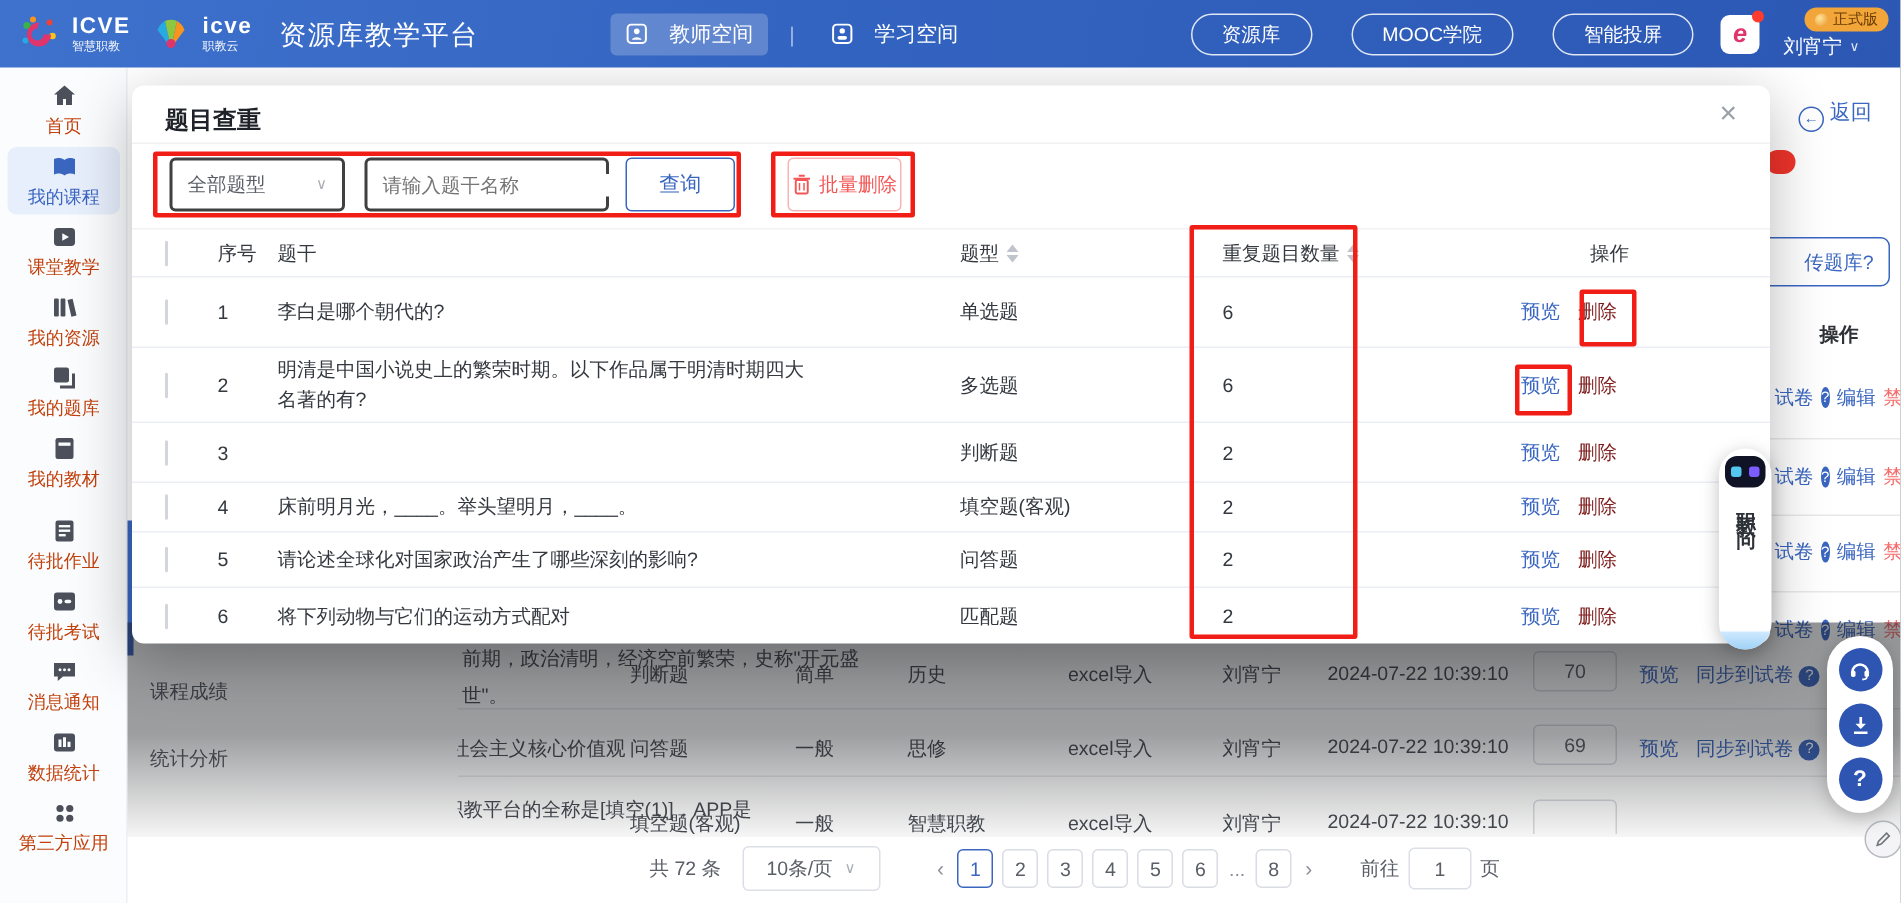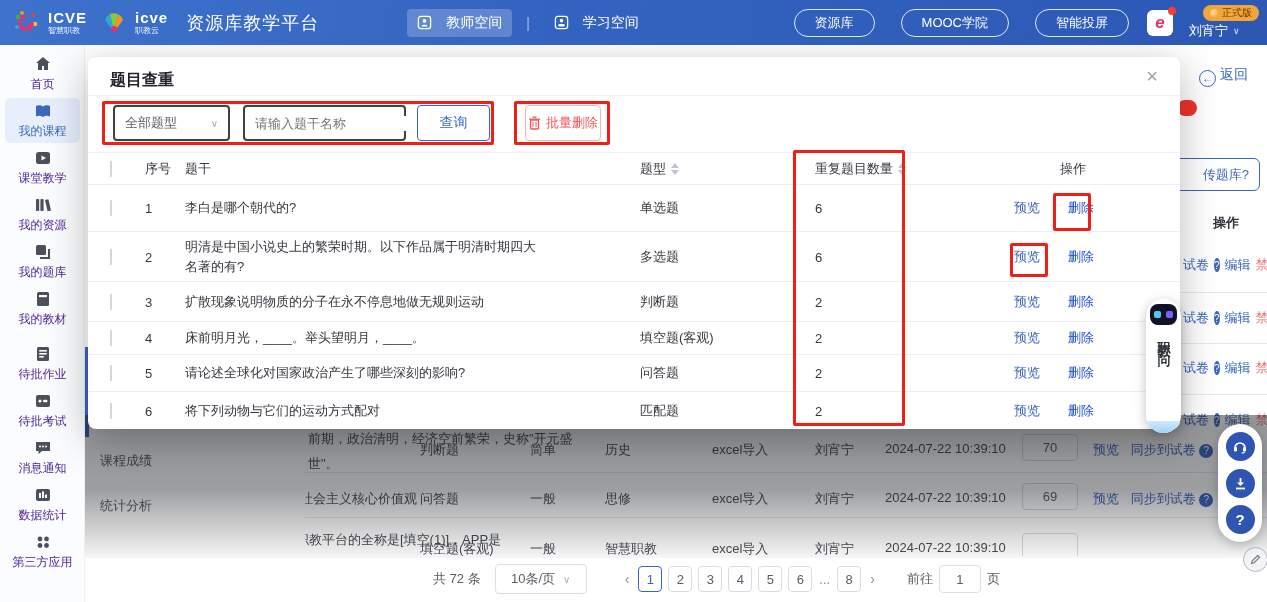--- a/index.html
+++ b/index.html
@@ -24,21 +24,21 @@
   .appico{position:relative;width:26px;height:26px;border-radius:6px;background:#fff;margin-right:16px;cursor:pointer;
           display:flex;align-items:center;justify-content:center;font-weight:bold;color:#e0346c;font-size:17px;font-style:italic}
   .reddot{position:absolute;right:-3px;top:-3px;width:8px;height:8px;border-radius:50%;background:#ff3b30}
   .userbox{margin-right:8px;display:flex;flex-direction:column;align-items:flex-start;gap:1px}
   .verbadge{display:flex;align-items:center;gap:3px;background:#f2a63a;color:#6b3a00;font-size:10px;border-radius:8px;padding:1px 7px;margin-left:14px}
   .medal{width:9px;height:9px;border-radius:50%;background:radial-gradient(circle at 35% 35%,#ffe49a,#e78c1a);display:inline-block}
   .uname{font-size:13px;display:flex;align-items:center;gap:5px}
   
   .sidebar{position:absolute;left:0;top:45px;width:85px;height:557px;background:#fbfcfe;border-right:1px solid #eef0f3;z-index:6;padding:6px 5px 0 5px}
   .side-item{width:75px;height:45px;display:flex;flex-direction:column;align-items:center;justify-content:center;gap:3px;
-             color:#4c1d95;font-size:12px;cursor:pointer;border-radius:6px;margin-bottom:2px}
+             color:#c2410c;font-size:12px;cursor:pointer;border-radius:6px;margin-bottom:2px}
   .side-item svg{width:18px;height:18px;fill:#4b505a}
   .side-item.active{background:#e7eefc;color:#3a66c0}
   .side-item.active svg{fill:#3a66c0}
   .gap-extra{margin-top:10px}
   
   .bgbase{position:absolute;left:85px;top:45px;width:1182px;height:557px;background:#fff;z-index:1}
   .bgtxt{position:absolute;font-size:13px;color:#464a51;white-space:nowrap;z-index:2}
   .blue{color:#3a66c0;cursor:pointer}
   .redtx{color:#f56c6c;cursor:pointer}
   .qcirc{display:inline-flex;width:14px;height:14px;border-radius:50%;background:#3a66c0;color:#fff;font-size:10px;
@@ -67,21 +67,21 @@
              color:#3a66c0;font-size:14px;display:flex;align-items:center;justify-content:center;cursor:pointer}
   .btn-del{position:absolute;left:437px;top:48px;width:76px;height:36px;border:1px solid #f8b4b4;border-radius:4px;background:#fff;
            color:#f45656;font-size:13px;display:flex;align-items:center;justify-content:center;gap:5px;cursor:pointer}
   .mhead{position:absolute;left:0;top:95px;width:100%;height:33px;border-top:1px solid #f0f1f3;border-bottom:1px solid #ebeef5;font-weight:normal}
   .mrow{position:absolute;left:0;width:100%;border-bottom:1px solid #ebeef5}
   .cc{position:absolute;top:50%;transform:translateY(-50%);font-size:13px;color:#34383f;white-space:nowrap}
   .c-check{left:22px}.c-idx{left:57px}.c-stem{left:97px;width:352px;white-space:normal;line-height:1.65}
   .c-type{left:552px}.c-cnt{left:727px}.c-act{left:926px}
   .chk{width:15px;height:15px;border:1px solid #d2d5dc;border-radius:3px;background:#fff;cursor:pointer}
   .lnk-b{color:#3a66c0;cursor:pointer}
-  .lnk-r{color:#1d4ed8;cursor:pointer;margin-left:28px}
+  .lnk-r{color:#7f1d1d;cursor:pointer;margin-left:12px}
   .carets{display:inline-flex;flex-direction:column;gap:2px;margin-left:5px;vertical-align:middle}
   .cup{width:0;height:0;border-left:4px solid transparent;border-right:4px solid transparent;border-bottom:5px solid #c0c4cc}
   .cdn{width:0;height:0;border-left:4px solid transparent;border-right:4px solid transparent;border-top:5px solid #c0c4cc}
   
   .ann{position:absolute;border:3px solid #f11d17;z-index:30;pointer-events:none;border-radius:2px}
   
   .assistant{position:absolute;left:1146px;top:299px;width:35px;height:134px;background:#fff;border-radius:18px;z-index:20;
              box-shadow:0 3px 12px rgba(0,0,0,.25);display:flex;flex-direction:column;align-items:center;padding-top:5px;overflow:hidden}
   .bothead{width:27px;height:21px;background:#101226;border-radius:8px;position:relative;flex:none}
   .boteye{position:absolute;top:7px;width:7px;height:7px;border-radius:2px}
@@ -263,21 +263,20 @@
       <span class="cc c-check"><span class="chk"></span></span>
       <span class="cc c-idx">2</span>
       <span class="cc c-stem" style="line-height:1.55">明清是中国小说史上的繁荣时期。以下作品属于明清时期四大名著的有?</span>
       <span class="cc c-type">多选题</span>
       <span class="cc c-cnt">6</span>
       <span class="cc c-act"><span class="lnk-b">预览</span><span class="lnk-r">删除</span></span>
     </div>
     <div class="mrow" style="top:225px;height:40px">
       <span class="cc c-check"><span class="chk"></span></span>
       <span class="cc c-idx">3</span>
-      <span class="cc c-stem" style="white-space:nowrap">扩散现象说明物质的分子在永不停息地做无规则运动</span>
       <span class="cc c-type">判断题</span>
       <span class="cc c-cnt">2</span>
       <span class="cc c-act"><span class="lnk-b">预览</span><span class="lnk-r">删除</span></span>
     </div>
     <div class="mrow" style="top:265px;height:33px">
       <span class="cc c-check"><span class="chk"></span></span>
       <span class="cc c-idx">4</span>
       <span class="cc c-stem" style="white-space:nowrap">床前明月光，____。举头望明月，____。</span>
       <span class="cc c-type">填空题(客观)</span>
       <span class="cc c-cnt">2</span>

